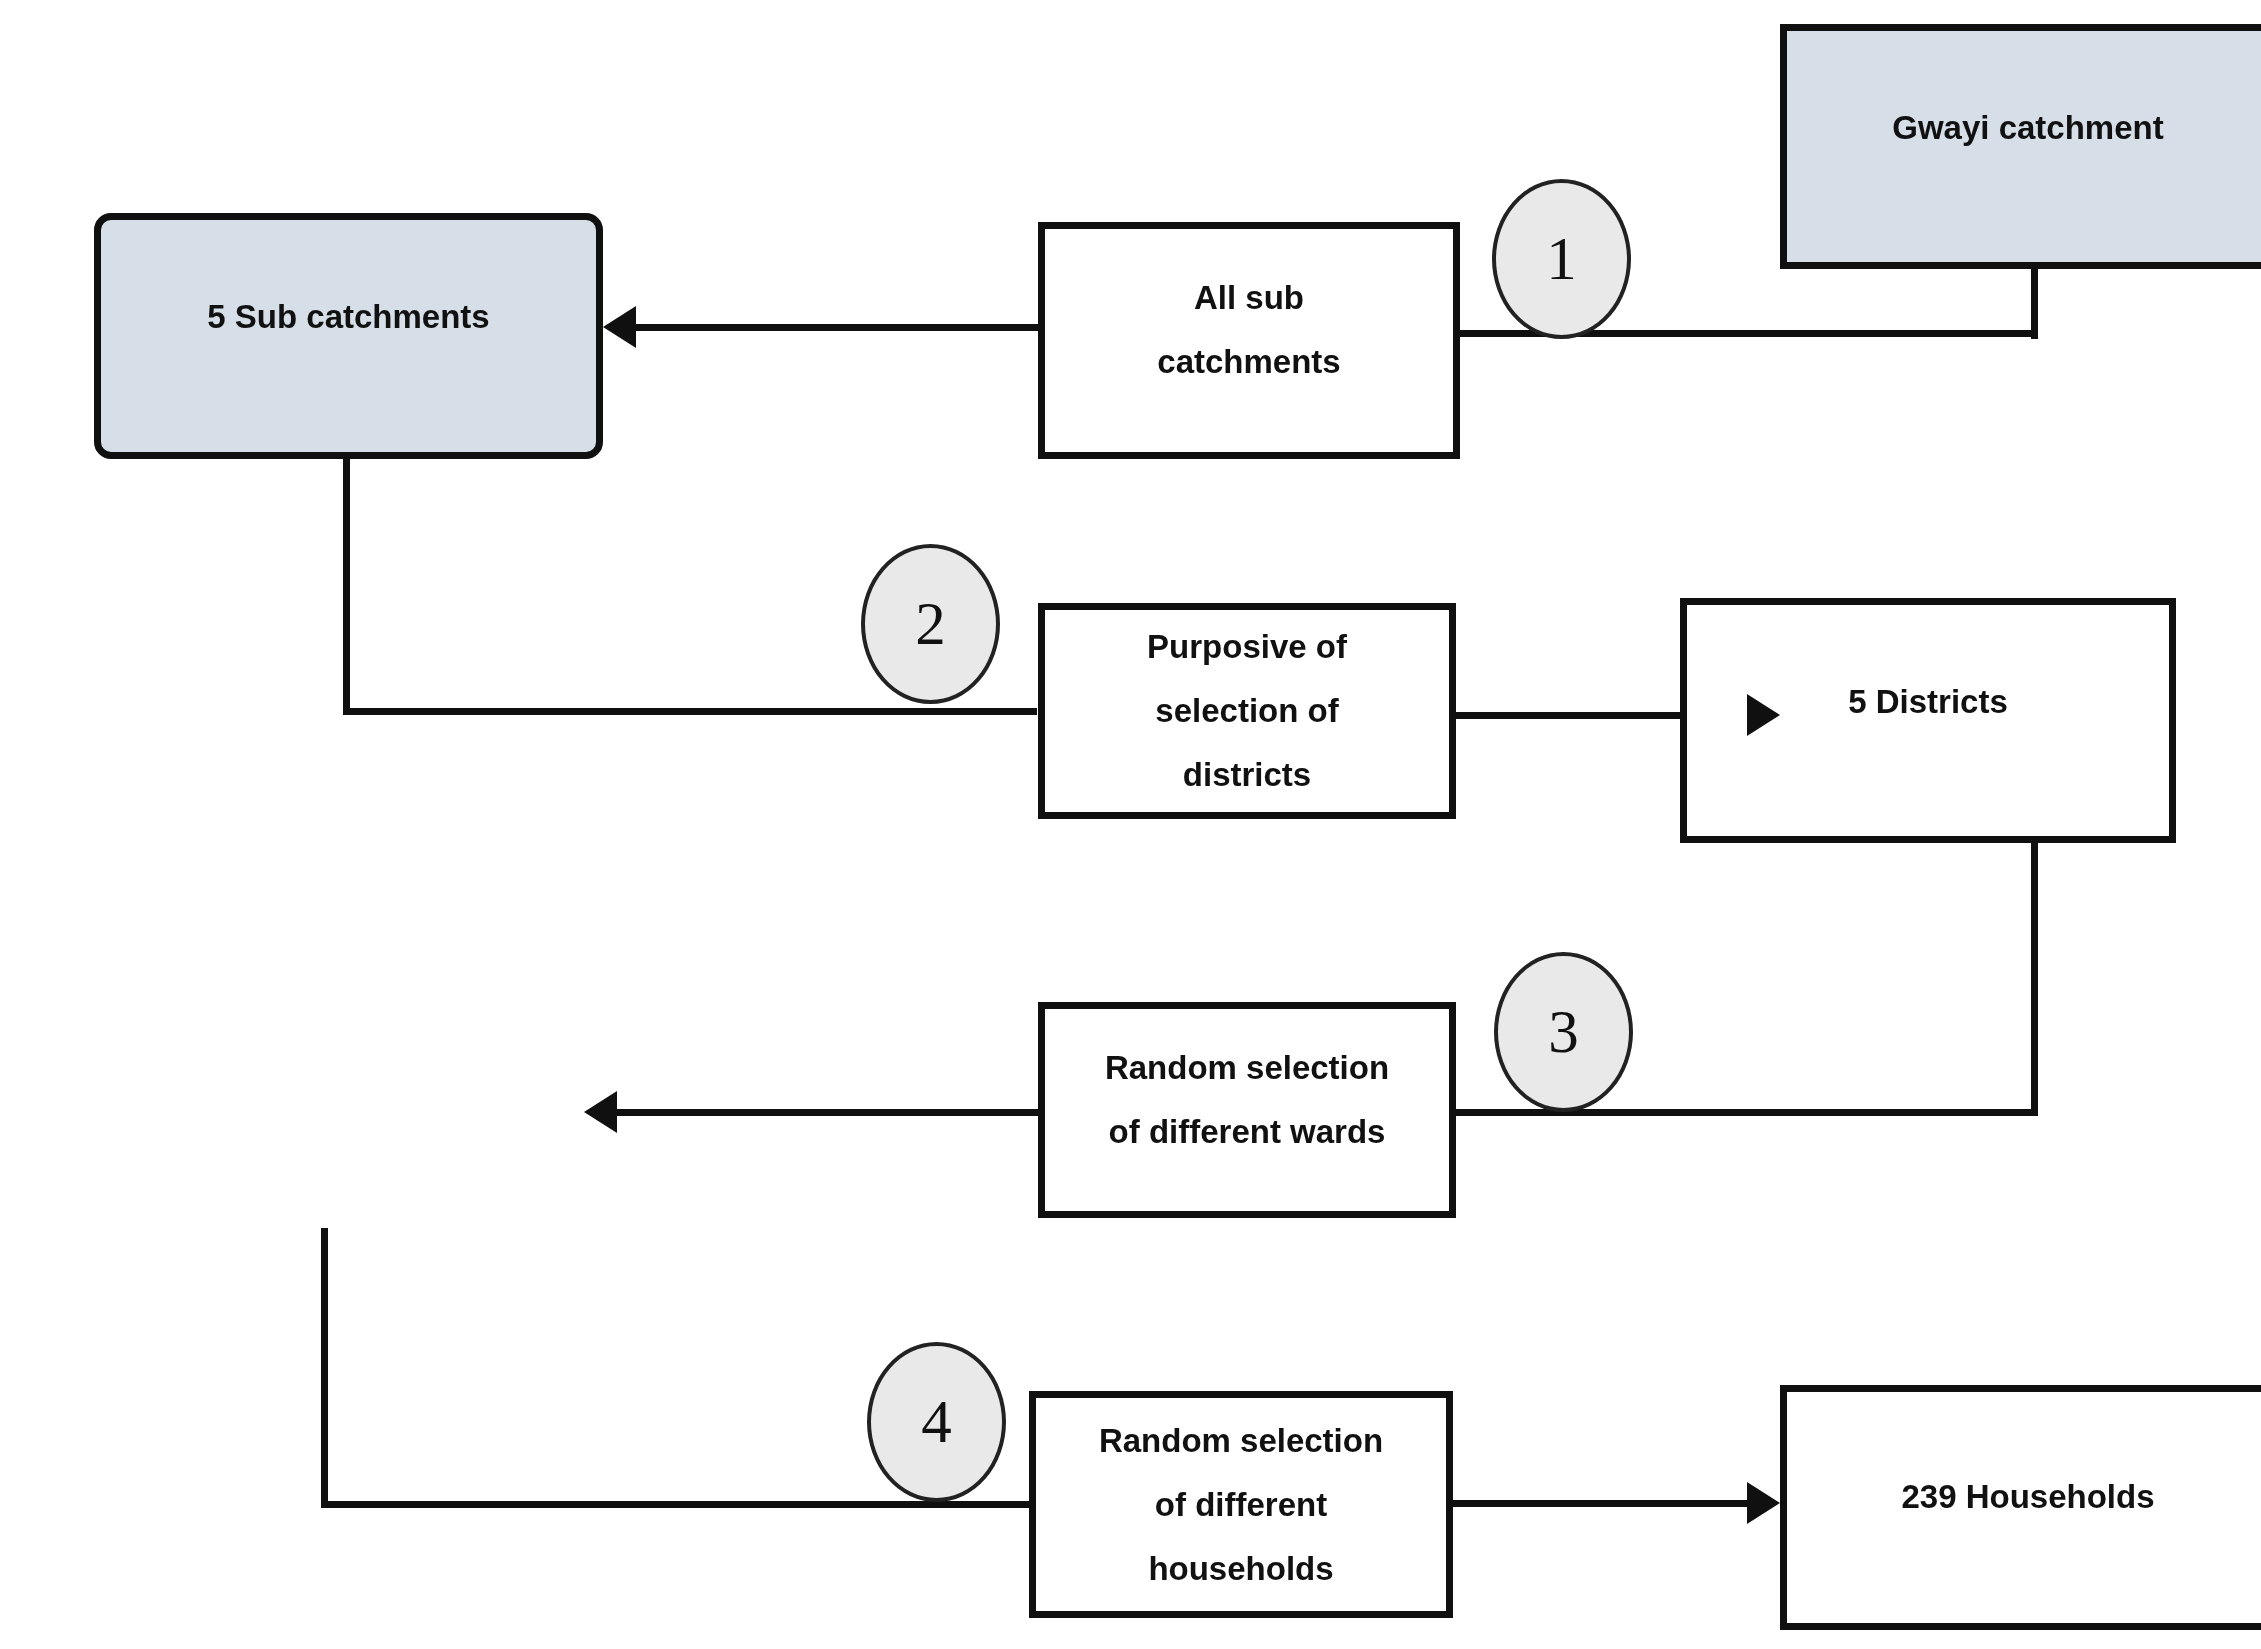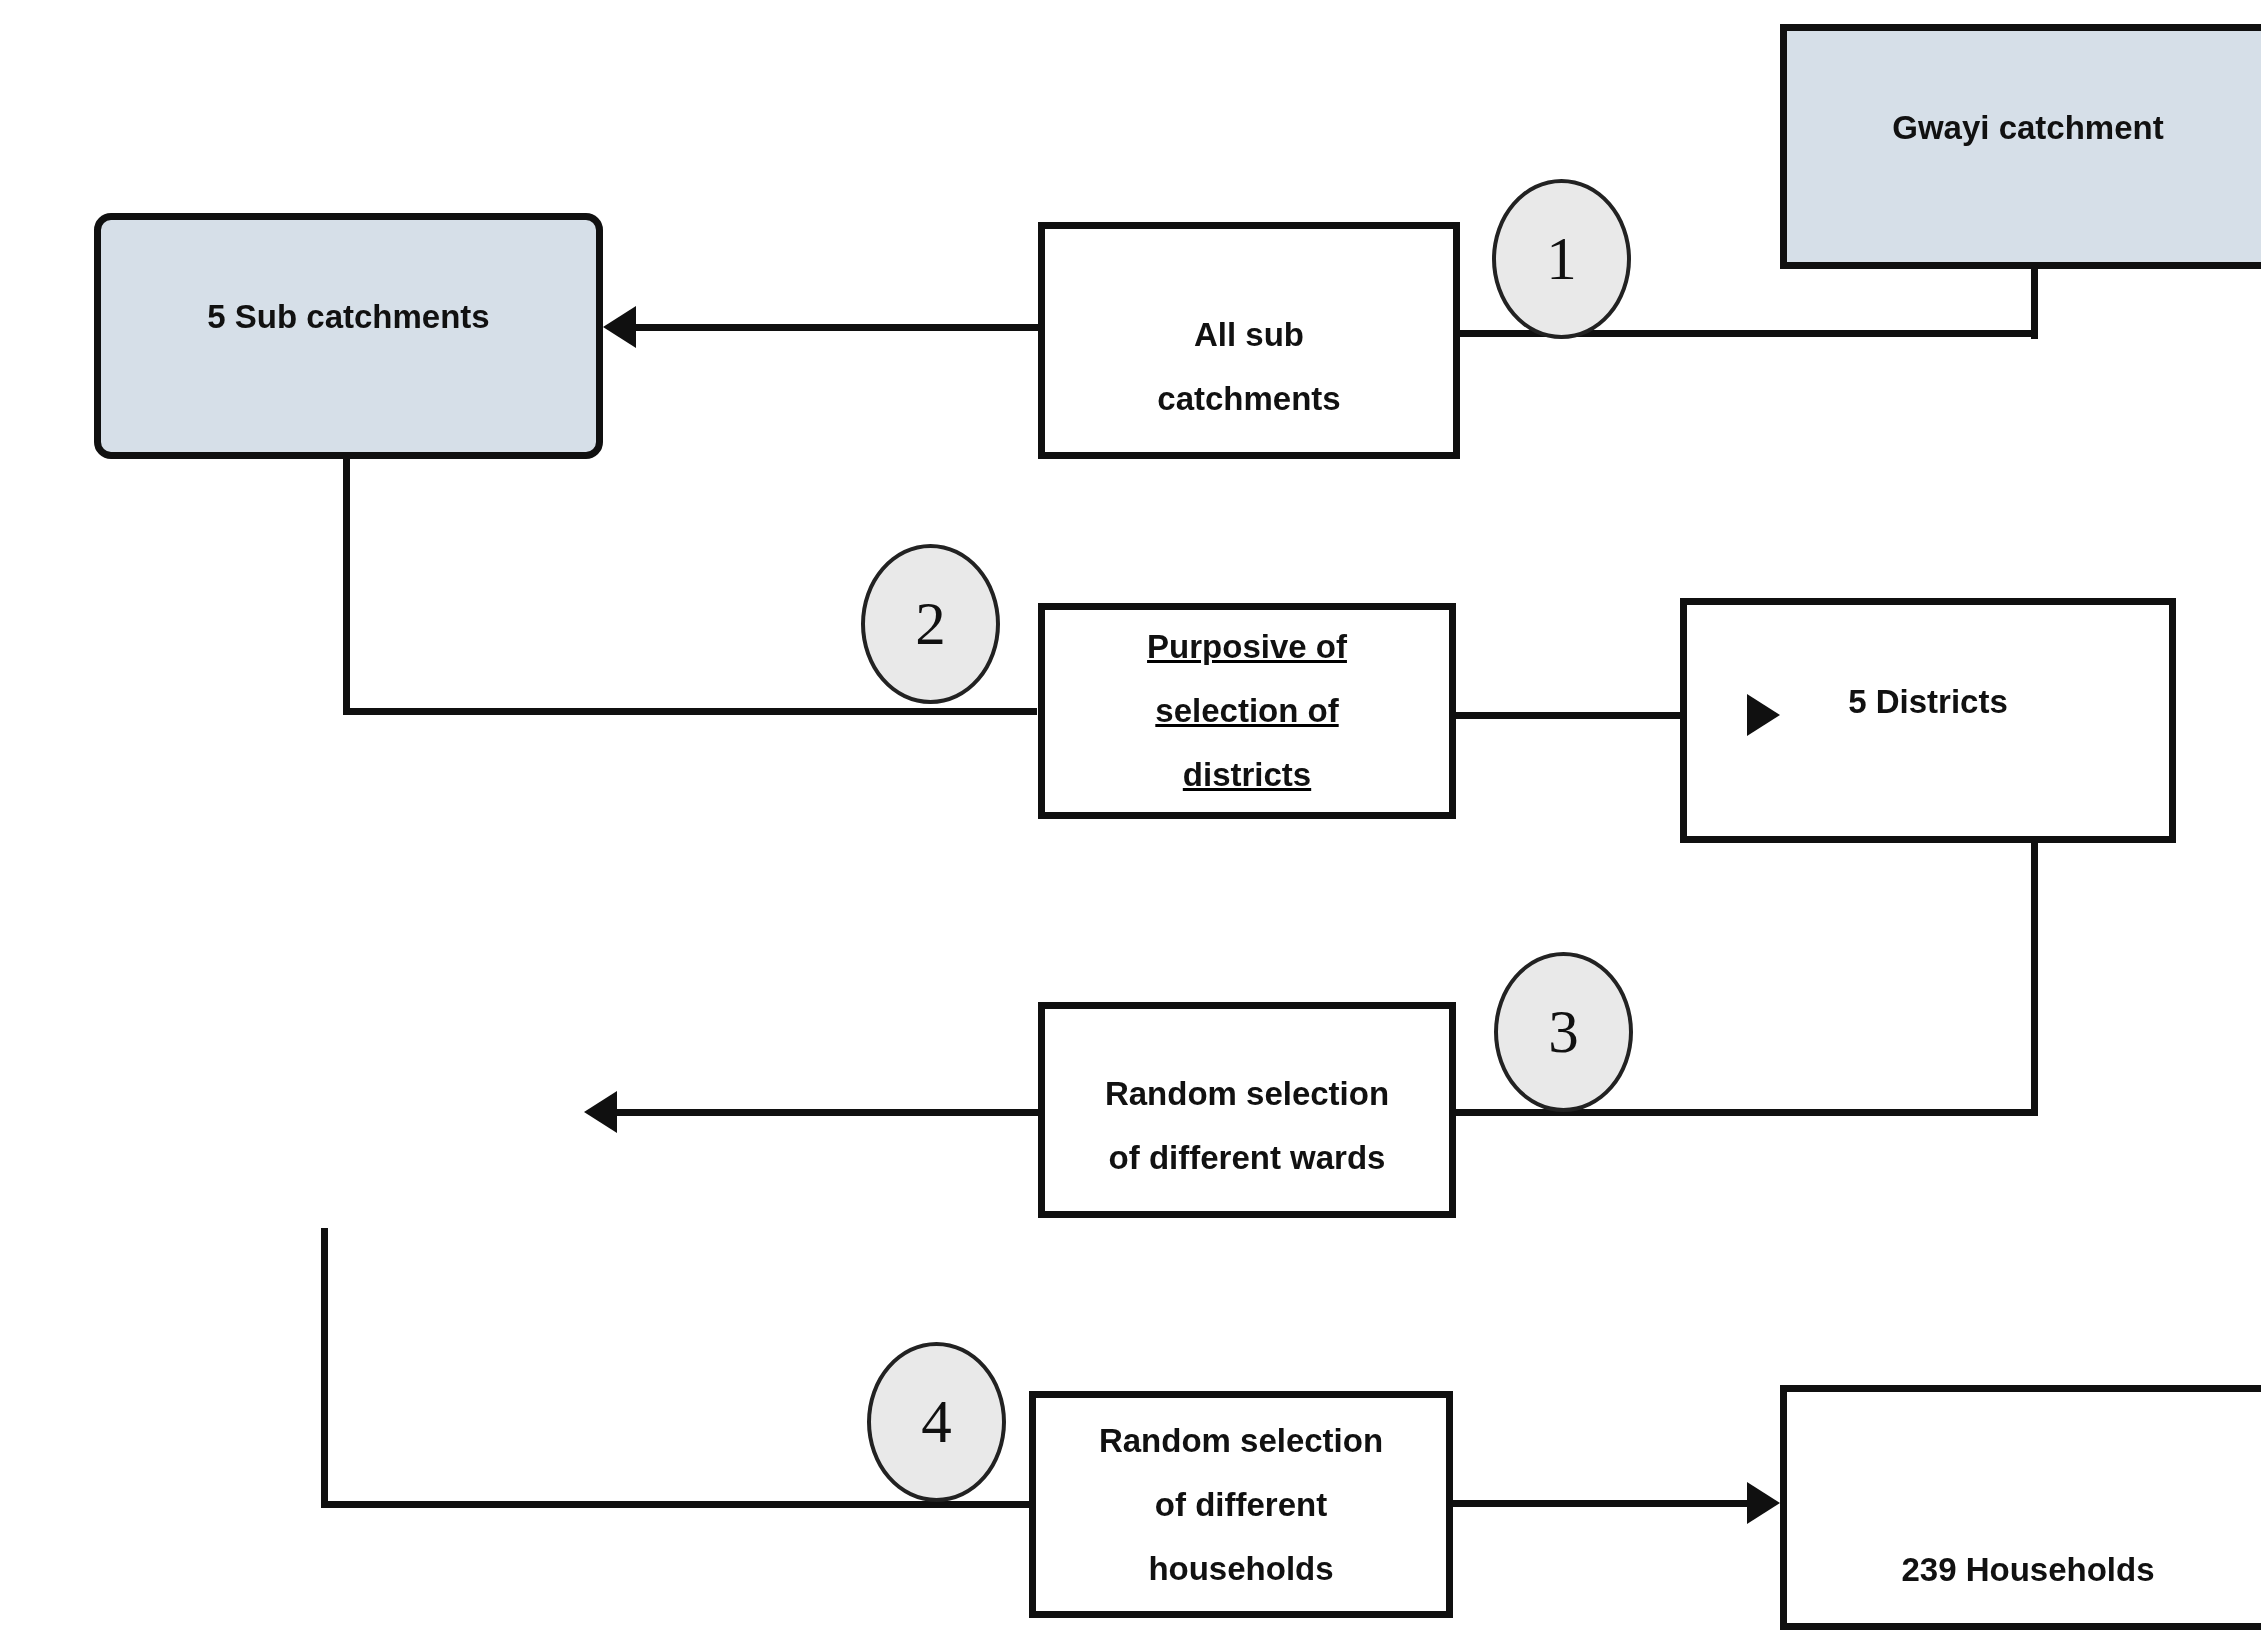--- a/index.html
+++ b/index.html
@@ -32,21 +32,21 @@
     background: var(--shaded-fill, #d6dfe8);
   }
   .box .lbl {
     font-weight: 700;
     font-size: 33px;
     line-height: 64px;
     color: var(--text, #111111);
     white-space: pre-line;
   }
   .lift   { padding-bottom: 38px; }
-  .lift-sm{ padding-bottom: 21px; align-items: flex-end; }
+  .lift-sm{ padding-bottom: 21px; }
   
   .line {
     position: absolute;
     background: var(--line, #101010);
     z-index: 1;
   }
   
   .arrow {
     position: absolute;
     width: 0;
@@ -95,21 +95,21 @@
 
   <div class="box lift-sm" style="left:994px; top:222px; width:422px; height:237px;">
     <span class="lbl">All sub
 catchments</span>
   </div>
 
   <div class="box shaded lift" style="left:50px; top:213px; width:509px; height:246px;border-radius:17px;">
     <span class="lbl">5 Sub catchments</span>
   </div>
 
-  <div class="box" style="left:994px; top:603px; width:418px; height:216px;text-decoration:underline;">
+  <div class="box" style="left:994px; top:603px; width:418px; height:216px;">
     <span class="lbl">Purposive of
 selection of
 districts</span>
   </div>
 
   <div class="box lift" style="left:1636px; top:598px; width:496px; height:245px;">
     <span class="lbl">5 Districts</span>
   </div>
 
 

